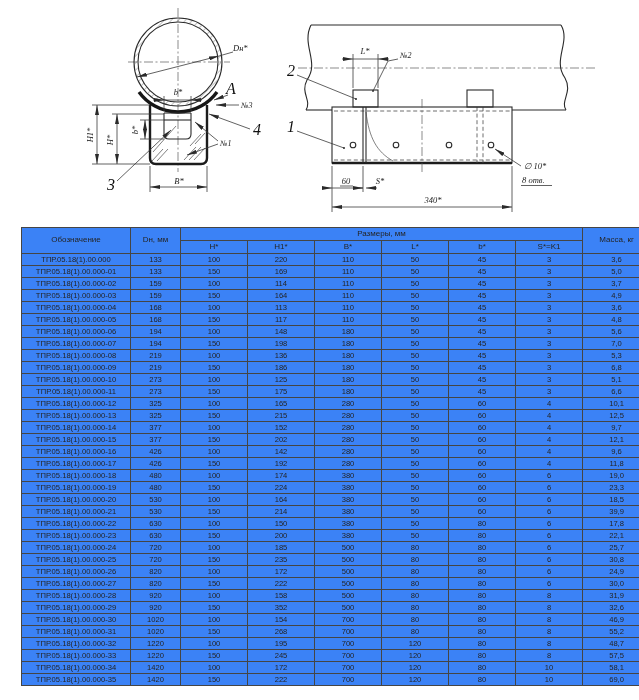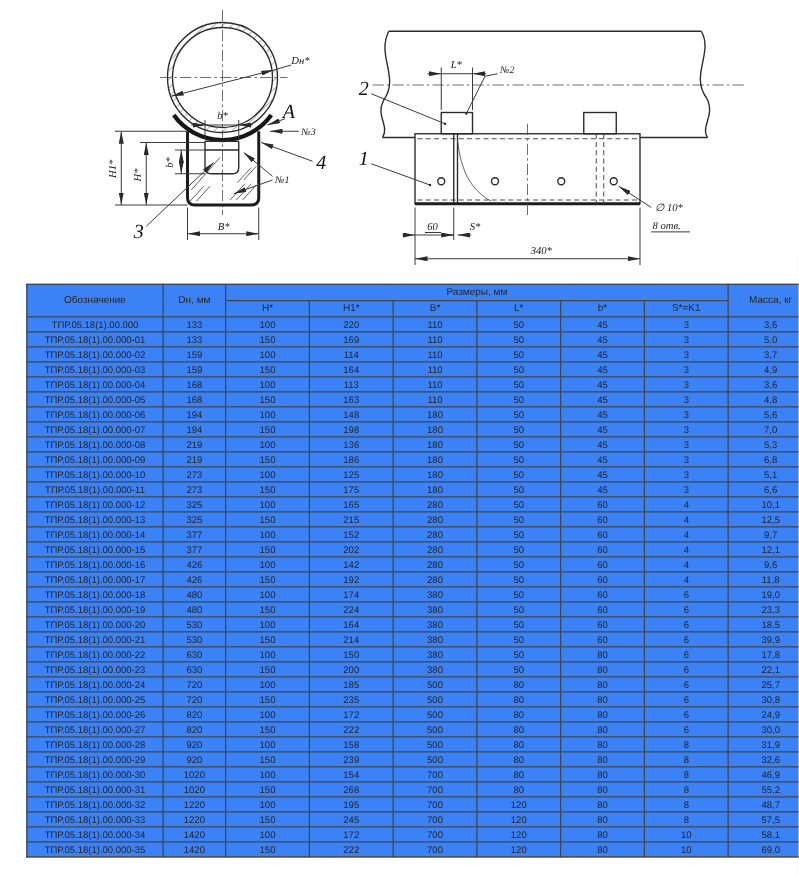--- a/index.html
+++ b/index.html
@@ -269,21 +269,21 @@
           <td>110</td>
           <td>50</td>
           <td>45</td>
           <td>3</td>
           <td>3,6</td>
         </tr>
         <tr>
           <td>ТПР.05.18(1).00.000-05</td>
           <td>168</td>
           <td>150</td>
-          <td>163</td>
+          <td>117</td>
           <td>110</td>
           <td>50</td>
           <td>45</td>
           <td>3</td>
           <td>4,8</td>
         </tr>
         <tr>
           <td>ТПР.05.18(1).00.000-06</td>
           <td>194</td>
           <td>100</td>
@@ -533,21 +533,21 @@
           <td>500</td>
           <td>80</td>
           <td>80</td>
           <td>8</td>
           <td>31,9</td>
         </tr>
         <tr>
           <td>ТПР.05.18(1).00.000-29</td>
           <td>920</td>
           <td>150</td>
-          <td>239</td>
+          <td>352</td>
           <td>500</td>
           <td>80</td>
           <td>80</td>
           <td>8</td>
           <td>32,6</td>
         </tr>
         <tr>
           <td>ТПР.05.18(1).00.000-30</td>
           <td>1020</td>
           <td>100</td>

